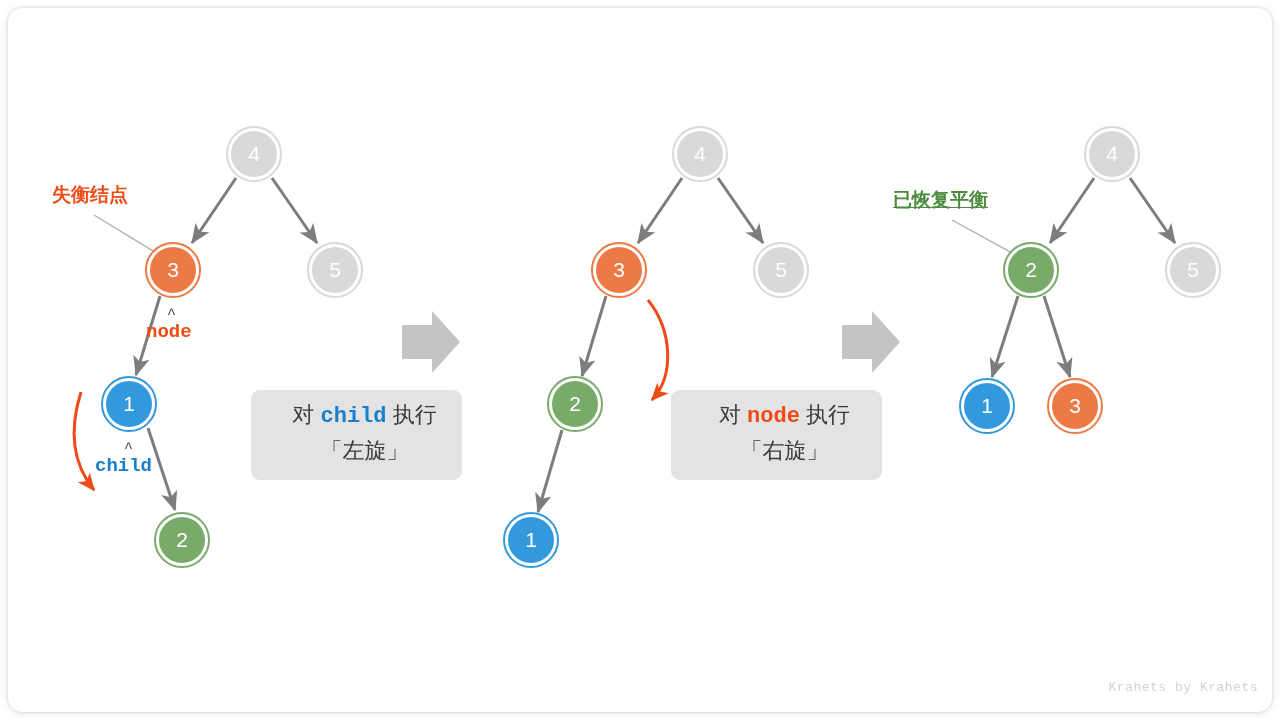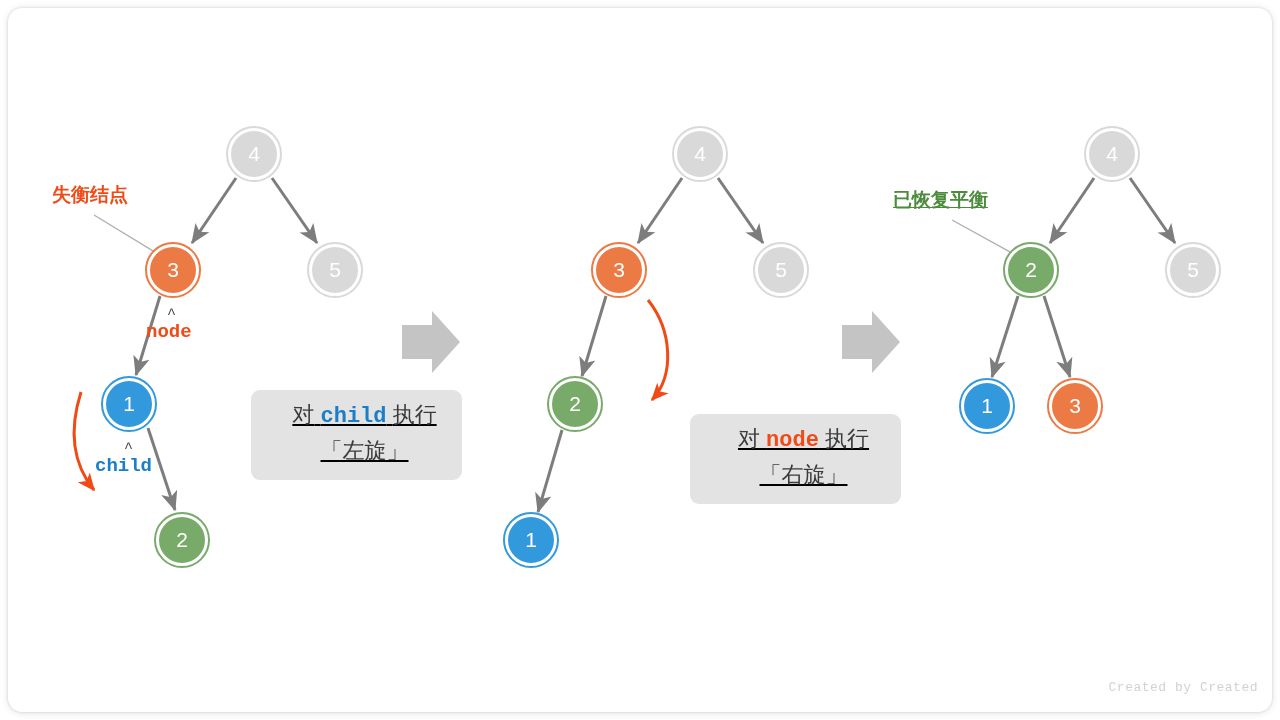--- a/index.html
+++ b/index.html
@@ -91,21 +91,20 @@
   .op-box {
     position: absolute;
     background: #e3e3e3;
     border-radius: 9px;
     box-sizing: border-box;
     display: flex;
     flex-direction: column;
     align-items: center;
     justify-content: center;
     padding: 6px 0 10px 16px;
-    text-decoration: underline;
   }
   .op-line {
     font-size: 22px;
     color: #3b3b3b;
     line-height: 1.55;
     white-space: nowrap;
     font-family: "Liberation Sans", "DejaVu Sans", sans-serif;
   }
   .op-line .mono {
     font-family: "Liberation Mono", "DejaVu Sans Mono", monospace;
@@ -222,21 +221,21 @@
       <span class="val">3</span>
     </div>
     <div class="node green" style="left:549px; top:378px;">
       <span class="val">2</span>
     </div>
     <div class="node blue" style="left:505px; top:514px;">
       <span class="val">1</span>
     </div>
   </div>
 
-  <div class="op-box" style="left:690px; top:390px; width:211px; height:90px;margin-top:24px;">
+  <div class="op-box" style="left:671px; top:390px; width:211px; height:90px;">
     <div class="op-line">
       <span>对</span>
       <span class="mono orange">node</span>
       <span>执行</span>
     </div>
     <div class="op-line">「右旋」</div>
   </div>
 
   <div>
     <div class="callout green" style="left:893px; top:187px;text-decoration:underline;">已恢复平衡</div>
@@ -251,14 +250,14 @@
       <span class="val">2</span>
     </div>
     <div class="node blue" style="left:961px; top:380px;">
       <span class="val">1</span>
     </div>
     <div class="node orange" style="left:1049px; top:380px;">
       <span class="val">3</span>
     </div>
   </div>
 
-  <div id="watermark">Created by Created</div>
+  <div id="watermark">Krahets by Krahets</div>
 </div>
 
 </body></html>

